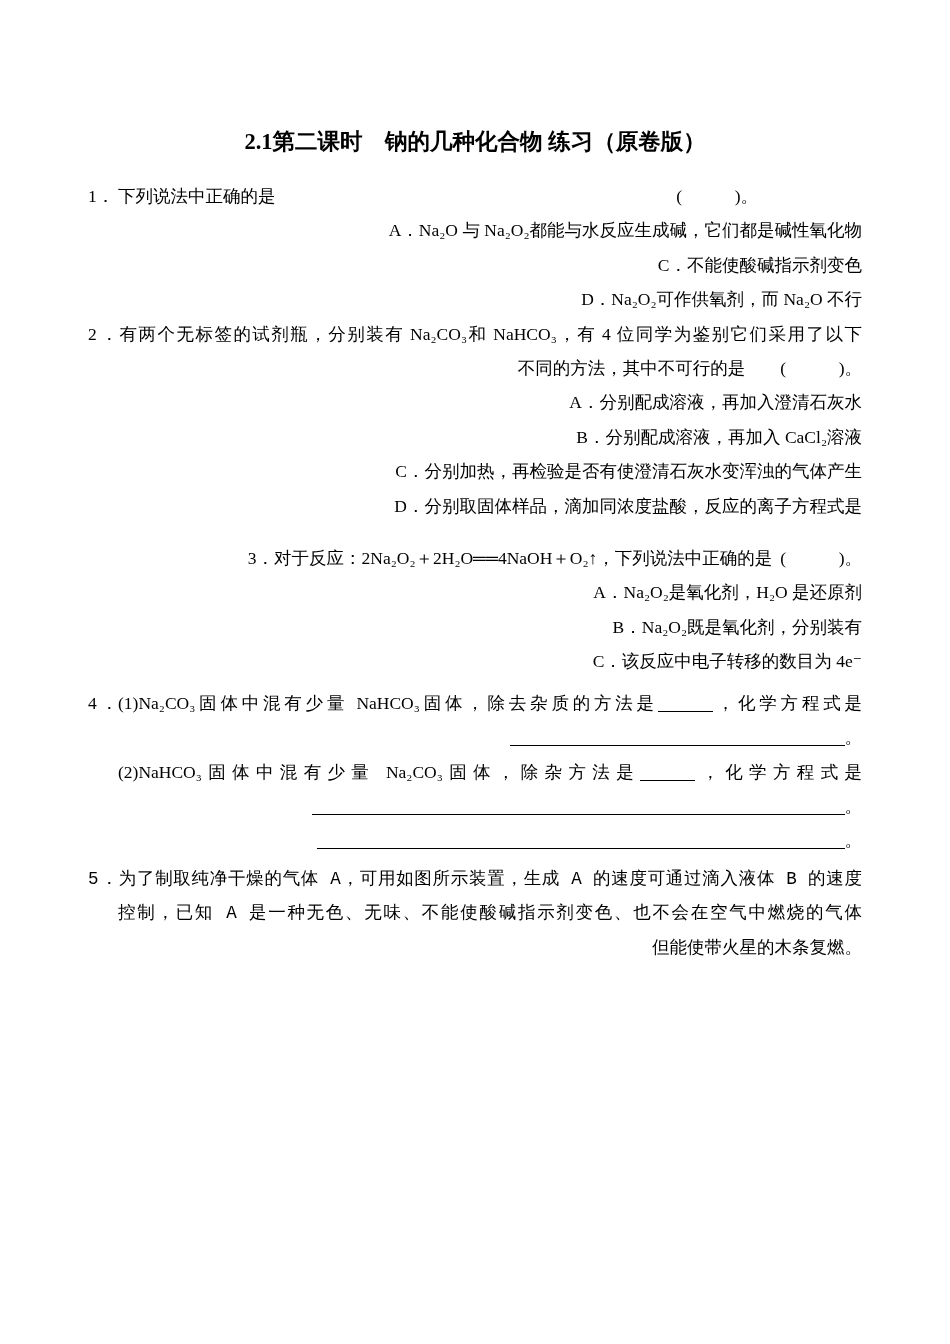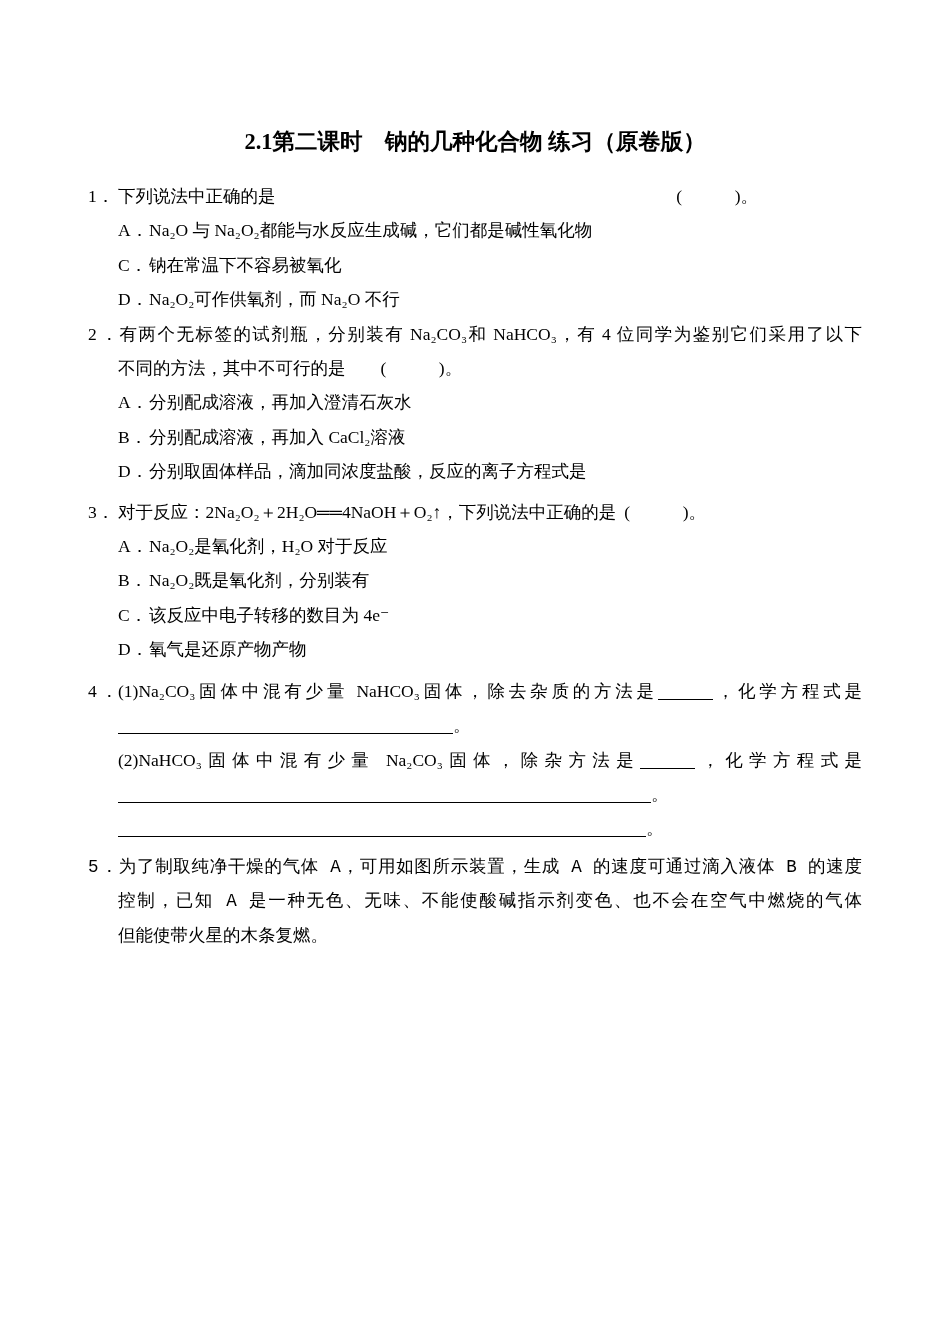--- a/index.html
+++ b/index.html
@@ -24,21 +24,21 @@
     line-height: 30px;
   }
   .content {
     padding: 0 88px;
     margin-top: 22px;
   }
   .line {
     line-height: 34.4px;
     min-height: 34.4px;
   }
-  .nowrap { white-space: nowrap; }
+  .nowrap { white-space: nowrap; text-align: right; }
   .justify {
     text-align: justify;
     text-align-last: justify;
   }
   .indent { padding-left: 30px; }
   .qnum {
     display: inline-block;
     min-width: 30px;
   }
   .opt-label {
@@ -52,21 +52,21 @@
   .blank {
     display: inline-block;
     border-bottom: 1px solid #000;
     height: 0.95em;
     vertical-align: -3px;
   }
   .blank-short { width: 55px; }
   .blank-l1 { width: 335px; }
   .blank-l2 { width: 533px; }
   .blank-l3 { width: 528px; }
-  .q3-block { margin-top: 6px; }
+  .q3-block { margin-top: 18px; }
   .q4-block { margin-top: 7px; }
   .q5-block { margin-top: 4px; font-family: Liberation Mono, monospace; }
 </style>
 </head>
 <body>
 
 <div class="page">
   <h1 class="title">2.1第二课时　钠的几种化合物 练习（原卷版）</h1>
 
   <div class="content">
@@ -74,60 +74,60 @@
     <div>
       <div class="line flexline">
         <span class="qnum">1．</span>
           <span>下列说法中正确的是</span>
         <span class="q1-bracket">(　　　)。</span>
       </div>
       <div class="line indent nowrap">
         <span class="opt-label">A．</span><span>Na₂O 与 Na₂O₂都能与水反应生成碱，它们都是碱性氧化物</span>
       </div>
       <div class="line indent nowrap">
-        <span class="opt-label">C．</span><span>钠在常温下不容易被氧化</span>
+        <span class="opt-label">C．</span><span>不能使酸碱指示剂变色</span>
       </div>
       <div class="line indent nowrap">
         <span class="opt-label">D．</span><span>Na₂O₂可作供氧剂，而 Na₂O 不行</span>
       </div>
     </div>
 
     <div>
       <div class="line justify">
         <span class="qnum">2．</span><span>有两个无标签的试剂瓶，分别装有 Na₂CO₃和 NaHCO₃，有 4 位同学为鉴别它们采用了以下</span>
       </div>
       <div class="line indent nowrap">
         <span>不同的方法，其中不可行的是</span><span class="q2-bracket">(　　　)。</span>
       </div>
       <div class="line indent nowrap">
         <span class="opt-label">A．</span><span>分别配成溶液，再加入澄清石灰水</span>
       </div>
       <div class="line indent nowrap">
         <span class="opt-label">B．</span><span>分别配成溶液，再加入 CaCl₂溶液</span>
       </div>
       <div class="line indent nowrap">
+        <span class="opt-label">C．</span><span>分别加热，再检验是否有使澄清石灰水变浑浊的气体产生</span>
+      </div>
+      <div class="line indent nowrap">
         <span class="opt-label">D．</span><span>分别取固体样品，滴加同浓度盐酸，反应的离子方程式是</span>
       </div>
     </div>
 
     <div class="q3-block">
       <div class="line nowrap">
         <span class="qnum">3．</span><span>对于反应：2Na₂O₂＋2H₂O══4NaOH＋O₂↑，下列说法中正确的是</span><span class="q3-bracket">(　　　)。</span>
       </div>
       <div class="line indent nowrap">
-        <span class="opt-label">A．</span><span>Na₂O₂是氧化剂，H₂O 对于反应</span>
+        <span class="opt-label">A．</span><span>Na₂O₂是氧化剂，H₂O 是还原剂</span>
       </div>
       <div class="line indent nowrap">
         <span class="opt-label">B．</span><span>Na₂O₂既是氧化剂，分别装有</span>
       </div>
       <div class="line indent nowrap">
         <span class="opt-label">C．</span><span>该反应中电子转移的数目为 4e⁻</span>
-      </div>
-      <div class="line indent nowrap">
-        <span class="opt-label">D．</span><span>氧气是还原产物产物</span>
       </div>
     </div>
 
     <div class="q4-block">
       <div class="line justify">
         <span class="qnum">4．</span><span>(1)Na₂CO₃固体中混有少量 NaHCO₃固体，除去杂质的方法是</span><span class="blank blank-short"></span><span>，化学方程式是</span>
       </div>
       <div class="line indent nowrap">
         <span class="blank blank-l1"></span><span>。</span>
       </div>

